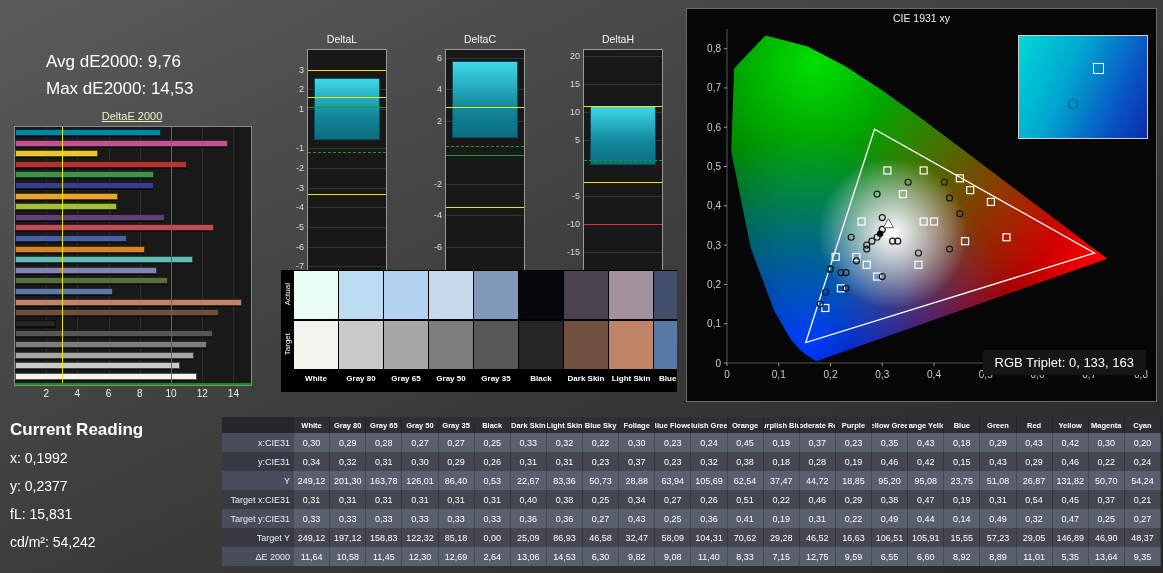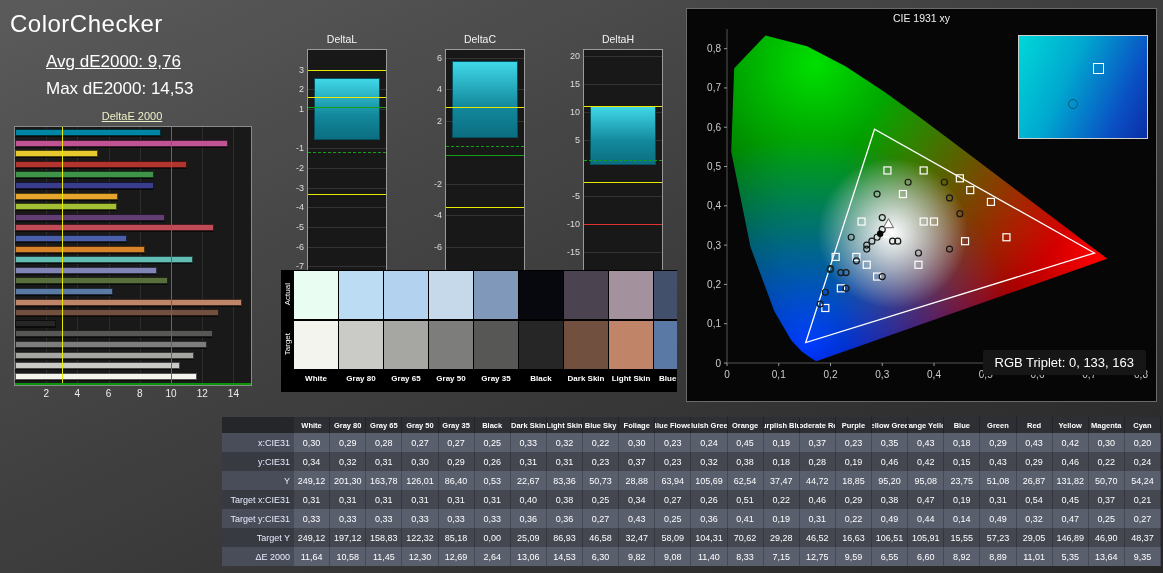--- a/index.html
+++ b/index.html
@@ -1,21 +1,21 @@
 <!DOCTYPE html>
 <html><head>
 <meta charset="utf-8">
 <style>
   html,body{margin:0;padding:0;background:#222;}
   #root{position:relative;width:1163px;height:573px;overflow:hidden;
         background:linear-gradient(155deg,#5b5b5b 0%,#454545 35%,#333333 70%,#262626 100%);
         font-family:"Liberation Sans","DejaVu Sans",sans-serif;color:#fff;}
   .abs{position:absolute;}
   .page-title{left:10px;top:10px;font-size:24px;font-weight:500;letter-spacing:.5px;}
-  .avg-line{left:46px;top:52px;font-size:17px;text-decoration:underline;}
+  .avg-line{left:46px;top:52px;font-size:17px;}
   .max-line{left:46px;top:79px;font-size:17px;}
   
   #deltae{left:6px;top:110px;width:252px;height:300px;}
   #deltae .ctitle{position:absolute;left:0;right:0;top:0;text-align:center;font-size:11px;color:#eef0c8;text-decoration:underline;}
   #deltae-plot{position:absolute;left:8px;top:16px;width:236px;height:258px;background:#191919;border:1px solid #8a8a8a;}
   
   .mini{position:absolute;top:6px;width:112px;height:264px;margin-top:27px;}
   .mini .ctitle{position:absolute;left:10px;right:0;top:0;text-align:center;font-size:10.5px;color:#f2f2f2;}
   .mini .plot{position:absolute;left:26px;top:16px;width:78px;height:238px;background:#181818;border:1px solid #9a9a9a;}
   #mini-0{left:281px;} #mini-1{left:419px;} #mini-2{left:557px;}
@@ -44,21 +44,20 @@
            overflow:hidden;white-space:nowrap;}
   .hrow{height:16px;background:#2d2f34;font-weight:bold;font-size:7.5px;}
   .drow{height:19px;}
   .odd{background:#5a5f6d;} .even{background:#444750;}
 </style>
 </head>
 <body>
 
 <div id="root">
 
-  <div class="abs page-title">ColorChecker</div>
   <div class="abs avg-line">Avg dE2000: 9,76</div>
   <div class="abs max-line">Max dE2000: 14,53</div>
 
   <div class="abs" id="deltae">
     <div class="ctitle">DeltaE 2000</div>
     <div id="deltae-plot">
         <div style="position: absolute; top: 0px; height: 256px; left: 31.2px; width: 1px; background: rgb(46, 46, 46);"></div>
         <div style="position: absolute; top: 261px; left: 22.2px; width: 18px; text-align: center; font-size: 10px; color: rgb(239, 239, 239);">2</div>
         <div style="position: absolute; top: 0px; height: 256px; left: 62.4px; width: 1px; background: rgb(46, 46, 46);"></div>
         <div style="position: absolute; top: 261px; left: 53.4px; width: 18px; text-align: center; font-size: 10px; color: rgb(239, 239, 239);">4</div>
@@ -337,20 +336,27 @@
         <circle cx="193.17999999999998" cy="224.72235294117647" r="3.2" fill="#050505"></circle>
         <polygon points="201.45999999999998,209.68470588235294 206.45999999999998,218.68470588235294 196.45999999999998,218.68470588235294" fill="#fff" stroke="#444" stroke-width="0.8"></polygon>
       </svg>
     <div id="cie-inset">
       <div class="sq"></div>
       <div class="ci"></div>
     </div>
     <div id="rgb-triplet">RGB Triplet: 0, 133, 163</div>
   </div>
 
+  <div class="abs" id="reading">
+    <div class="rtitle">Current Reading</div>
+    <div class="rline">x: 0,1992</div>
+    <div class="rline">y: 0,2377</div>
+    <div class="rline">fL: 15,831</div>
+    <div class="rline">cd/m²: 54,242</div>
+  </div>
 
   <div class="abs" id="data-table">
       <div class="trow hrow">
         <div class="lab"></div>
         <div class="c">White</div>
         <div class="c">Gray 80</div>
         <div class="c">Gray 65</div>
         <div class="c">Gray 50</div>
         <div class="c">Gray 35</div>
         <div class="c">Black</div>

